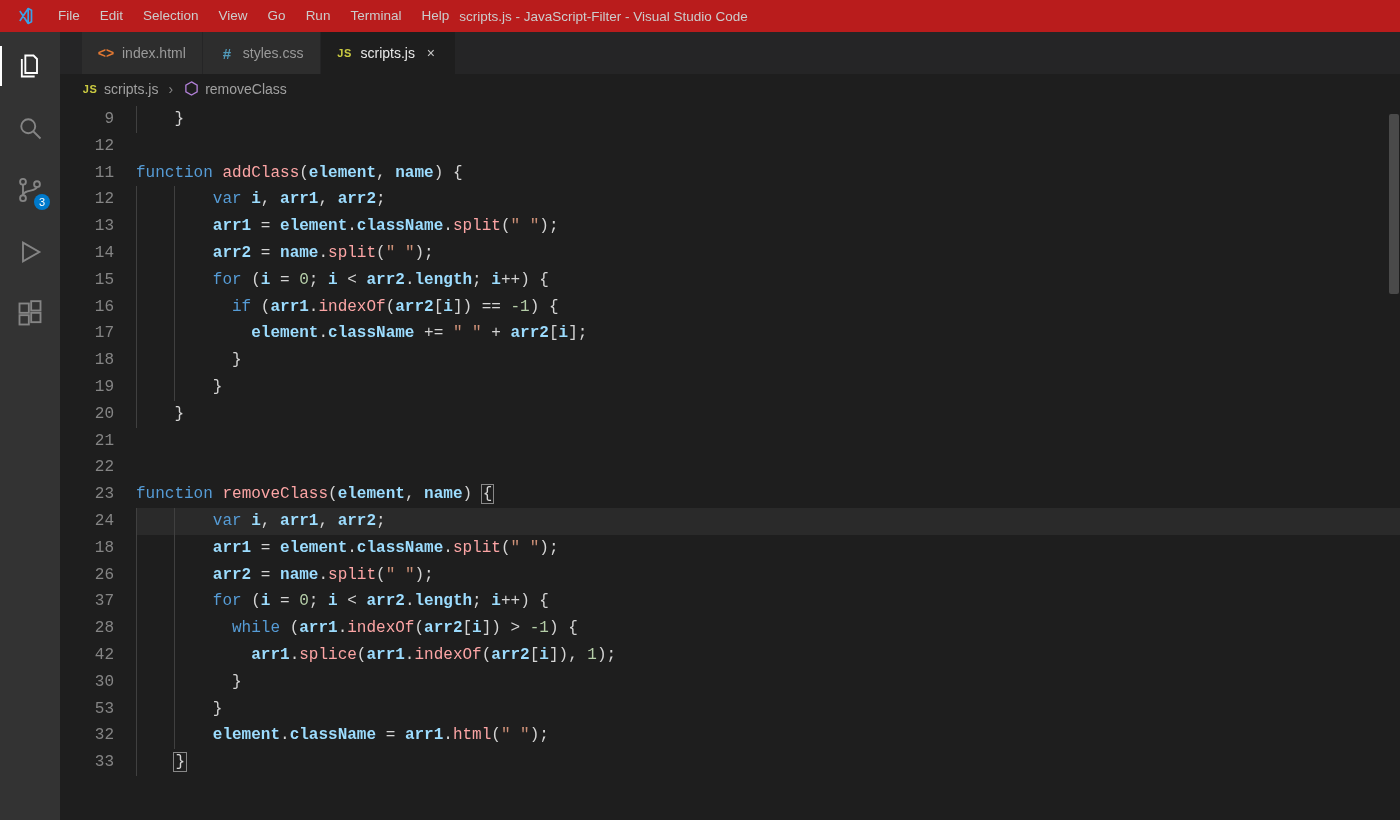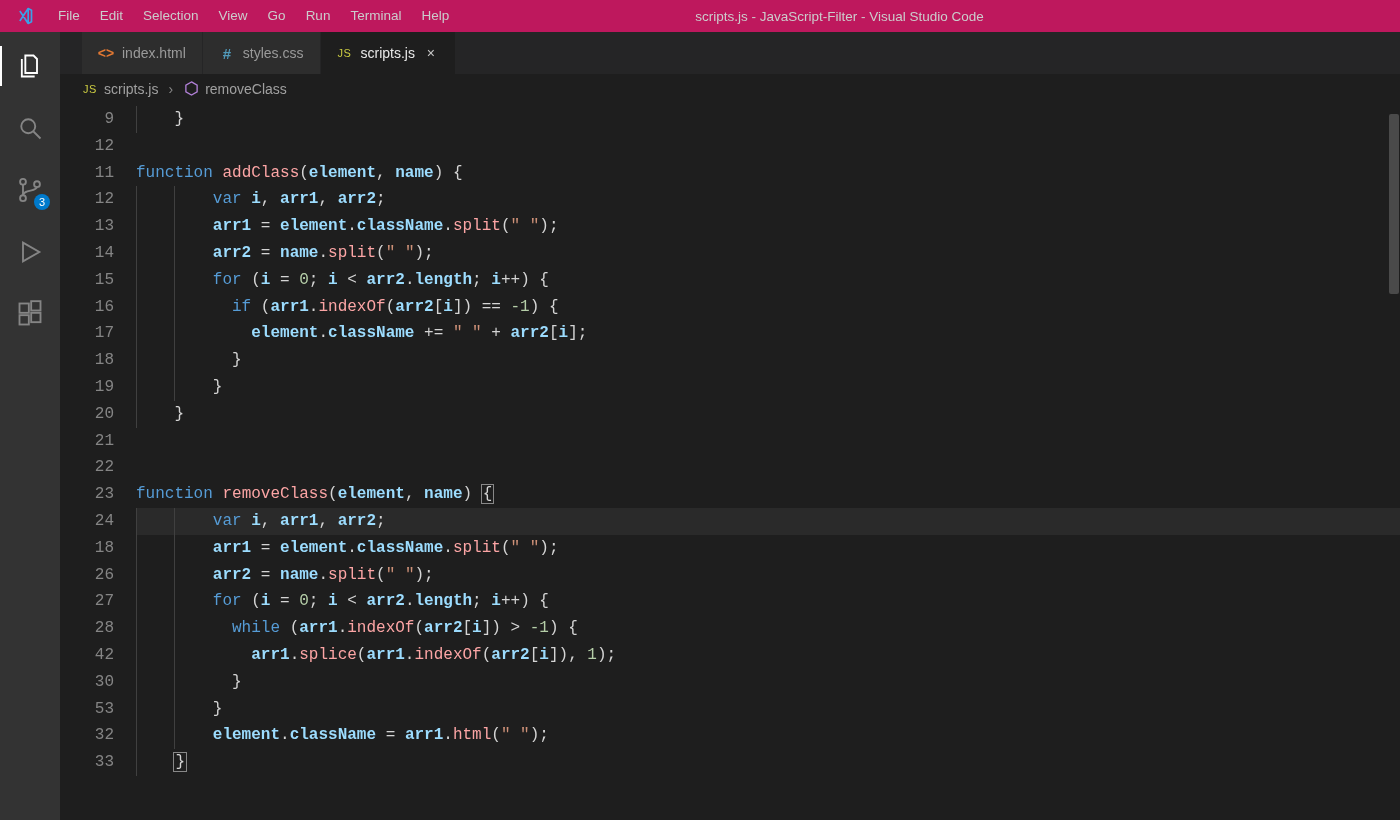--- a/index.html
+++ b/index.html
@@ -1,41 +1,41 @@
 <!DOCTYPE html>
 <html><head>
 <meta charset="utf-8">
 <style>
   * { margin: 0; padding: 0; box-sizing: border-box; }
   html, body { width: 1400px; height: 820px; overflow: hidden; background: #1e1e1e; font-family: "Segoe UI", "Helvetica Neue", Arial, sans-serif; color: #cccccc; }
   
-  .titlebar { height: 32px; background: #be185d; display: flex; align-items: center; font-size: 13.5px; color: #cccccc; }
+  .titlebar { height: 32px; background: #b91c1c; display: flex; align-items: center; font-size: 13.5px; color: #cccccc; }
   .titlebar .logo { width: 48px; display:flex; align-items:center; justify-content:center; }
   .titlebar .menus { display: flex; }
   .titlebar .menu-item { padding: 0 10px; cursor: default; line-height: 32px; }
-  .titlebar .title { flex: 1; text-align: center; color:#cccccc; font-size:13.5px; padding-right: 180px; }
+  .titlebar .title { flex: 1; text-align: left; color:#cccccc; font-size:13.5px; padding-right: 180px; }
   
   .body { display: flex; height: calc(820px - 32px); }
   .activitybar { width: 60px; background: #333333; display:flex; flex-direction:column; align-items:center; padding-top:8px; gap:10px; }
   .activitybar .ab-item { width:60px; height:52px; display:flex; align-items:center; justify-content:center; position:relative; }
   .activitybar .ab-item svg { width:28px; height:28px; stroke:#858585; fill:none; stroke-width:1.6; }
   .activitybar .ab-item.active svg { stroke:#ffffff; }
   .activitybar .ab-item.active::before { content:""; position:absolute; left:0; top:6px; bottom:6px; width:2px; background:#ffffff; }
   .badge { position:absolute; bottom:6px; right:10px; background:#007acc; color:#fff; border-radius:10px; font-size:11px; min-width:16px; height:16px; line-height:16px; text-align:center; padding:0 3px; }
   .main { flex:1; display:flex; flex-direction:column; background:#1e1e1e; }
   
   .tabs { height:42px; background:#252526; display:flex; align-items:stretch; }
   .spacer-left { width:22px; }
   .tab { display:flex; align-items:center; padding:0 16px; gap:8px; color:#9a9a9a; background:#2d2d2d; border-right:1px solid #252526; font-size:14px; }
   .tab.active { background:#1e1e1e; color:#e8e8e8; }
   .tab .close { width:16px; text-align:center; color:#c8c8c8; }
   .tab-icon { display:inline-flex; width:16px; height:16px; align-items:center; justify-content:center; font-weight:600; }
   .ico-html { color:#e37933; font-size:14px; }
   .ico-css  { color:#519aba; font-size:15px; }
-  .ico-js   { color:#cbcb41; font-size:11px; font-weight:400; letter-spacing:0.5px; }
+  .ico-js   { color:#cbcb41; font-size:11px; font-weight:700; letter-spacing:0.5px; }
   
   .breadcrumbs { height:30px; background:#1e1e1e; display:flex; align-items:center; padding-left:22px; gap:10px; font-size:14px; color:#a0a0a0; border-bottom:1px solid #1e1e1e; }
   .crumb { display:flex; align-items:center; gap:6px; }
   .chev { color:#888; }
   .sym-icon { display:inline-flex; width:16px; height:16px; align-items:center; justify-content:center; }
   
   .editor { flex:1; display:flex; font-family: Consolas, "Courier New", monospace; font-size:16px; line-height:26.8px; background:#1e1e1e; padding-top:2px; overflow:hidden; position:relative; }
   .gutter { width:76px; text-align:right; color:#858585; padding-right:22px; user-select:none; }
   .gutter .ln { height:26.8px; }
   .code { flex:1; position:relative; }
@@ -164,21 +164,21 @@
           <div class="ln">17</div>
           <div class="ln">18</div>
           <div class="ln">19</div>
           <div class="ln">20</div>
           <div class="ln">21</div>
           <div class="ln">22</div>
           <div class="ln">23</div>
           <div class="ln">24</div>
           <div class="ln">18</div>
           <div class="ln">26</div>
-          <div class="ln">27</div>
+          <div class="ln">37</div>
           <div class="ln">28</div>
           <div class="ln">42</div>
           <div class="ln">30</div>
           <div class="ln">53</div>
           <div class="ln">32</div>
           <div class="ln">33</div>
         </div>
       <div class="code" id="code">
           <div class="row indent-guide"><span class="pn">    }</span></div>
           <div class="row"><span class="pn"></span></div>

